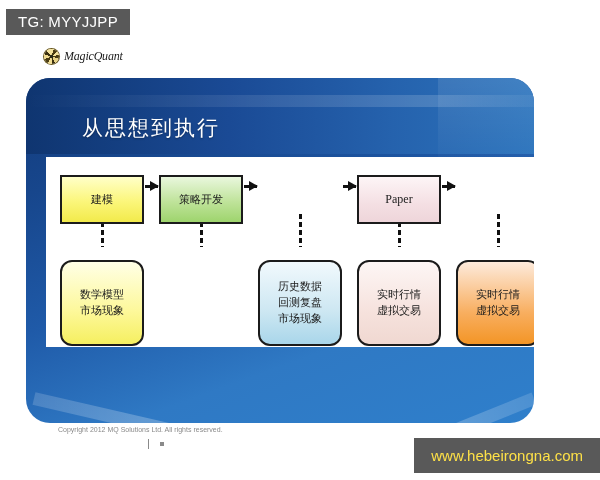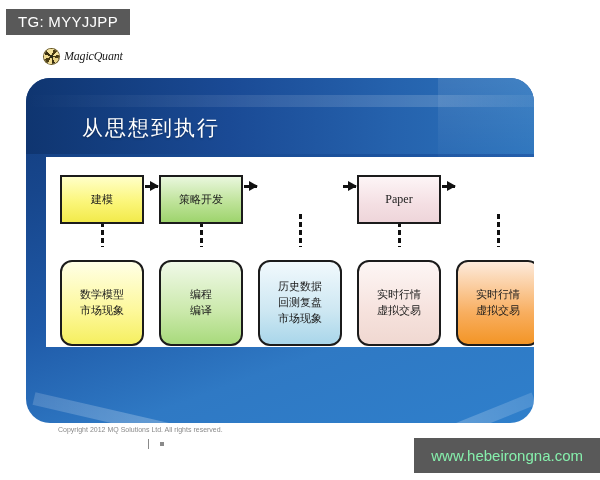--- a/index.html
+++ b/index.html
@@ -299,21 +299,21 @@
   }
 
   
   .watermark {
     position: absolute;
     right: 0;
     bottom: 7px;
     height: 35px;
     padding: 0 17px;
     background: #595959;
-    color: #86efac;
+    color: #fde047;
     font-size: 15px;
     line-height: 35px;
     white-space: nowrap;
     z-index: 50;
   }
 </style>
 </head>
 <body>
 
 <div class="tg-banner">TG: MYYJJPP</div>
@@ -352,24 +352,20 @@
     <div class="col c0">
       <div class="node-top fill-yellow">建模</div>
       <div class="node-bot fill-yellow2">
         <span>数学模型</span>
         <span>市场现象</span>
       </div>
     </div>
 
     <div class="col c1">
       <div class="node-top fill-green">策略开发</div>
-      <div class="node-bot fill-green2">
-        <span>编程</span>
-        <span>编译</span>
-      </div>
     </div>
 
     <div class="col c2">
       <div class="node-bot fill-blue2">
         <span>历史数据</span>
         <span>回测复盘</span>
         <span>市场现象</span>
       </div>
     </div>
 

